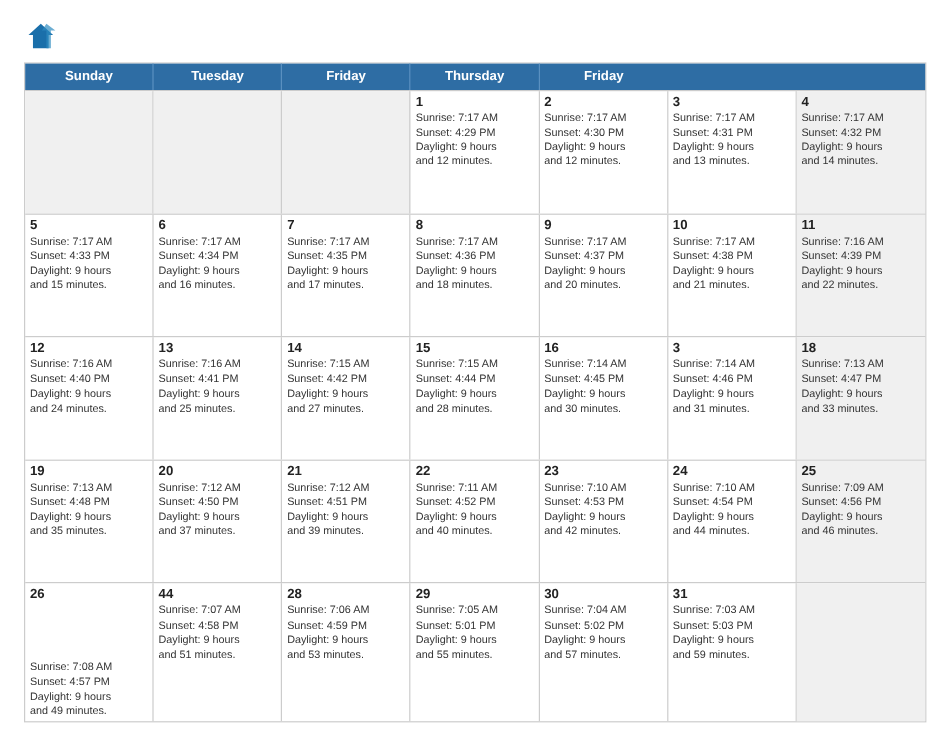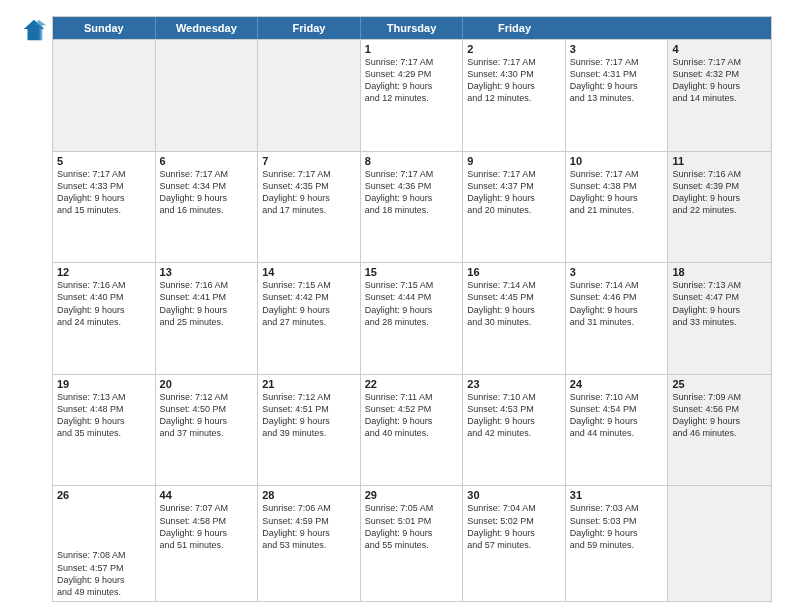--- a/index.html
+++ b/index.html
@@ -8,20 +8,21 @@
       background: #fff;
       width: 792px;
       height: 612px;
       overflow: hidden;
     }
     .page {
       width: 792px;
       height: 612px;
       padding: 16px 20px 10px 20px;
       display: flex;
+      flex-direction: column;
     }
     .header {
       display: flex;
       justify-content: space-between;
       align-items: flex-start;
       margin-bottom: 8px;
     }
     .logo {
       display: flex;
       align-items: center;
@@ -124,21 +125,21 @@
     </div>
     <div class="title-block">
       <div class="month-title"></div>
       <div class="subtitle"></div>
     </div>
   </div>
 
   <div class="calendar">
     <div class="cal-header" id="cal-header-row">
         <div class="cal-header-cell">Sunday</div>
-        <div class="cal-header-cell">Wednesday</div>
+        <div class="cal-header-cell">Tuesday</div>
         <div class="cal-header-cell">Friday</div>
         <div class="cal-header-cell">Thursday</div>
         <div class="cal-header-cell">Friday</div>
       </div>
     <div class="cal-body" id="cal-body">
         <div class="cal-row">
           <div class="cal-cell shaded empty"></div>
           <div class="cal-cell shaded empty"></div>
           <div class="cal-cell shaded empty"></div>
           <div class="cal-cell">

